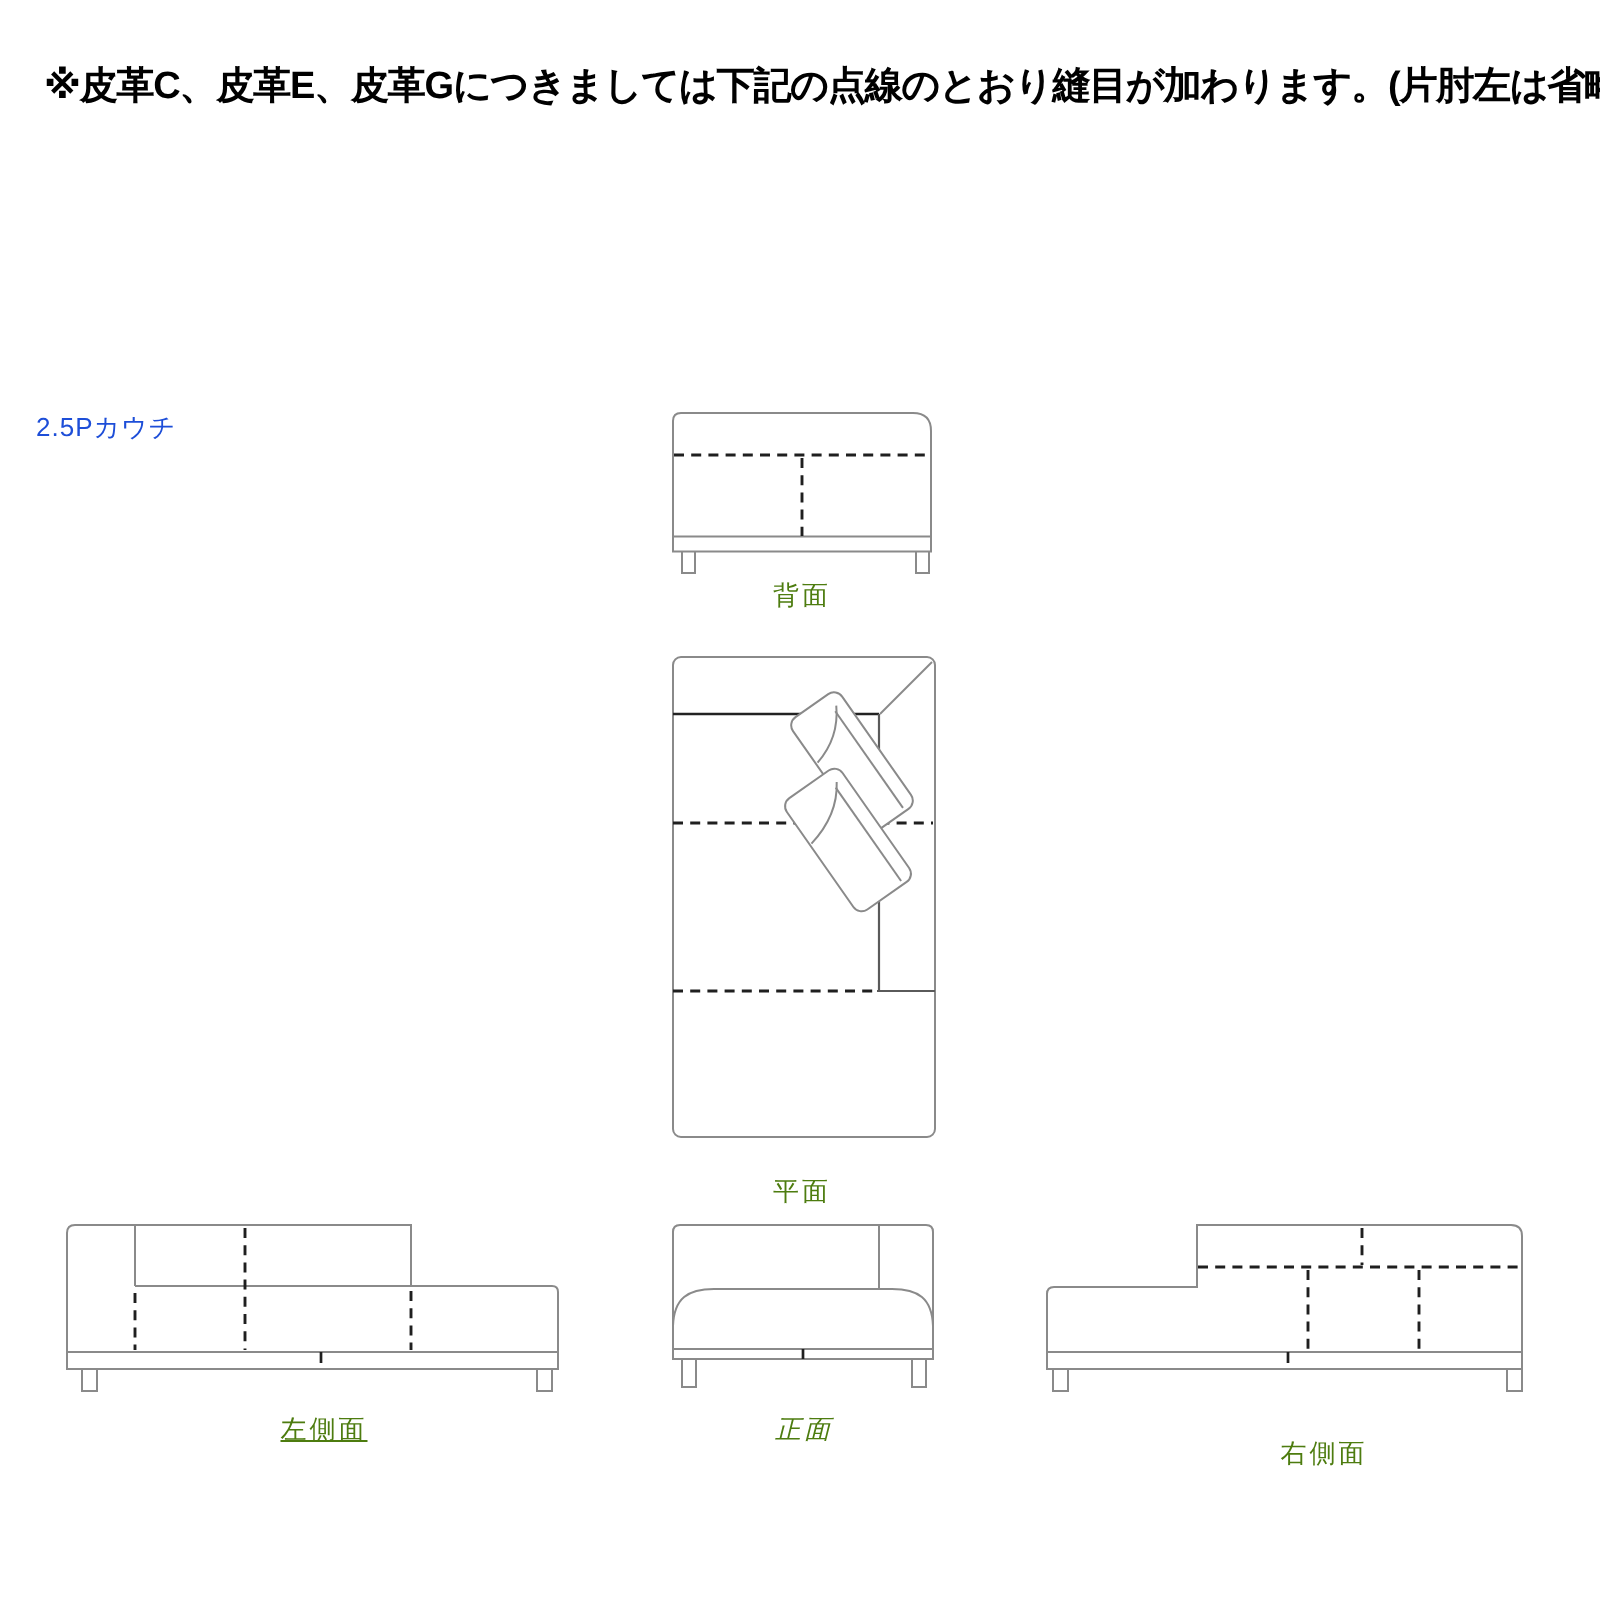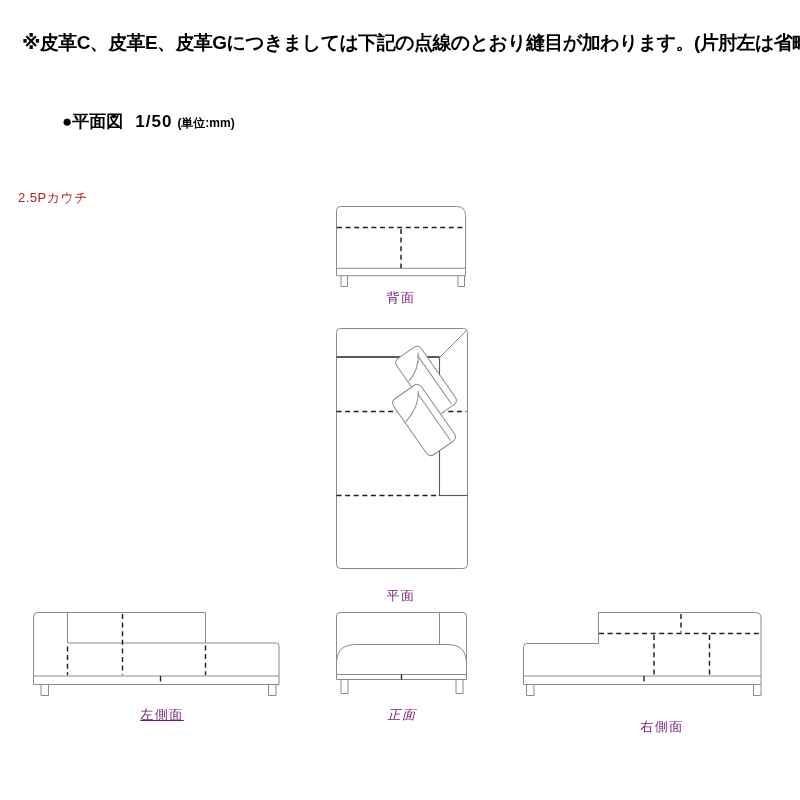--- a/index.html
+++ b/index.html
@@ -10,24 +10,24 @@
   .note{
     position:absolute;left:22px;top:30px;width:764px;
     font-size:19px;font-weight:700;letter-spacing:-0.6px;white-space:nowrap;color:#000;
   }
   .heading{
     position:absolute;left:62px;top:110px;font-weight:700;font-size:17px;color:#000;white-space:nowrap;
   }
   .heading .scale{margin-left:12px;letter-spacing:1px;}
   .heading .unit{font-size:12px;font-weight:700;margin-left:5px;letter-spacing:0;}
   .product-label{
-    position:absolute;left:18px;top:189px;font-size:13px;color:#b91c1c;letter-spacing:0.5px;
+    position:absolute;left:18px;top:205px;font-size:13px;color:#1d4ed8;letter-spacing:0.5px;
   }
   .view-caption{
-    position:absolute;font-size:13px;color:#701a75;text-align:center;letter-spacing:1.5px;white-space:nowrap;
+    position:absolute;font-size:13px;color:#4d7c0f;text-align:center;letter-spacing:1.5px;white-space:nowrap;
   }
   .cap-back{left:331px;top:289px;width:140px;}
   .cap-plan{left:331px;top:587px;width:140px;}
   .cap-left{left:92px;top:706px;width:140px;text-decoration:underline;}
   .cap-front{left:332px;top:706px;width:140px;font-style:italic;}
   .cap-right{left:592px;top:706px;width:140px;margin-top:12px;}
   svg{position:absolute;overflow:visible;}
   .o{stroke:#8a8a8a;stroke-width:1;fill:none;}           
   .m{stroke:#5a5a5a;stroke-width:1.1;fill:none;}          
   .d{stroke:#222;stroke-width:1.35;fill:none;}            
@@ -36,23 +36,20 @@
   .pillow{stroke:#8a8a8a;stroke-width:1;fill:#fff;}
   .pline{stroke:#8a8a8a;stroke-width:1;fill:none;}
 </style>
 </head>
 <body>
 
 <div class="page">
 
   <div class="note">※皮革C、皮革E、皮革Gにつきましては下記の点線のとおり縫目が加わります。(片肘左は省略)</div>
 
-  <div class="heading">
-    <span>●</span><span>平面図</span><span class="scale">1/50</span><span class="unit">(単位:mm)</span>
-  </div>
 
   <div class="product-label">2.5Pカウチ</div>
 
   <svg style="left:330px;top:200px;" width="145" height="100" viewBox="330 200 145 100">
     <path class="o" d="M 336.5,275.7 V 210.5 Q 336.5,206.5 340.5,206.5 H 456.5 Q 465.5,206.5 465.5,215.5 V 275.7 Z"></path>
     <line class="o" x1="336.5" y1="268.3" x2="465.5" y2="268.3"></line>
     <line class="s" x1="337" y1="227.5" x2="465" y2="227.5"></line>
     <line class="s" x1="401" y1="229" x2="401" y2="268"></line>
     <path class="o" d="M 341,275.7 V 286.5 H 347.5 V 275.7"></path>
     <path class="o" d="M 458,275.7 V 286.5 H 464.5 V 275.7"></path>

